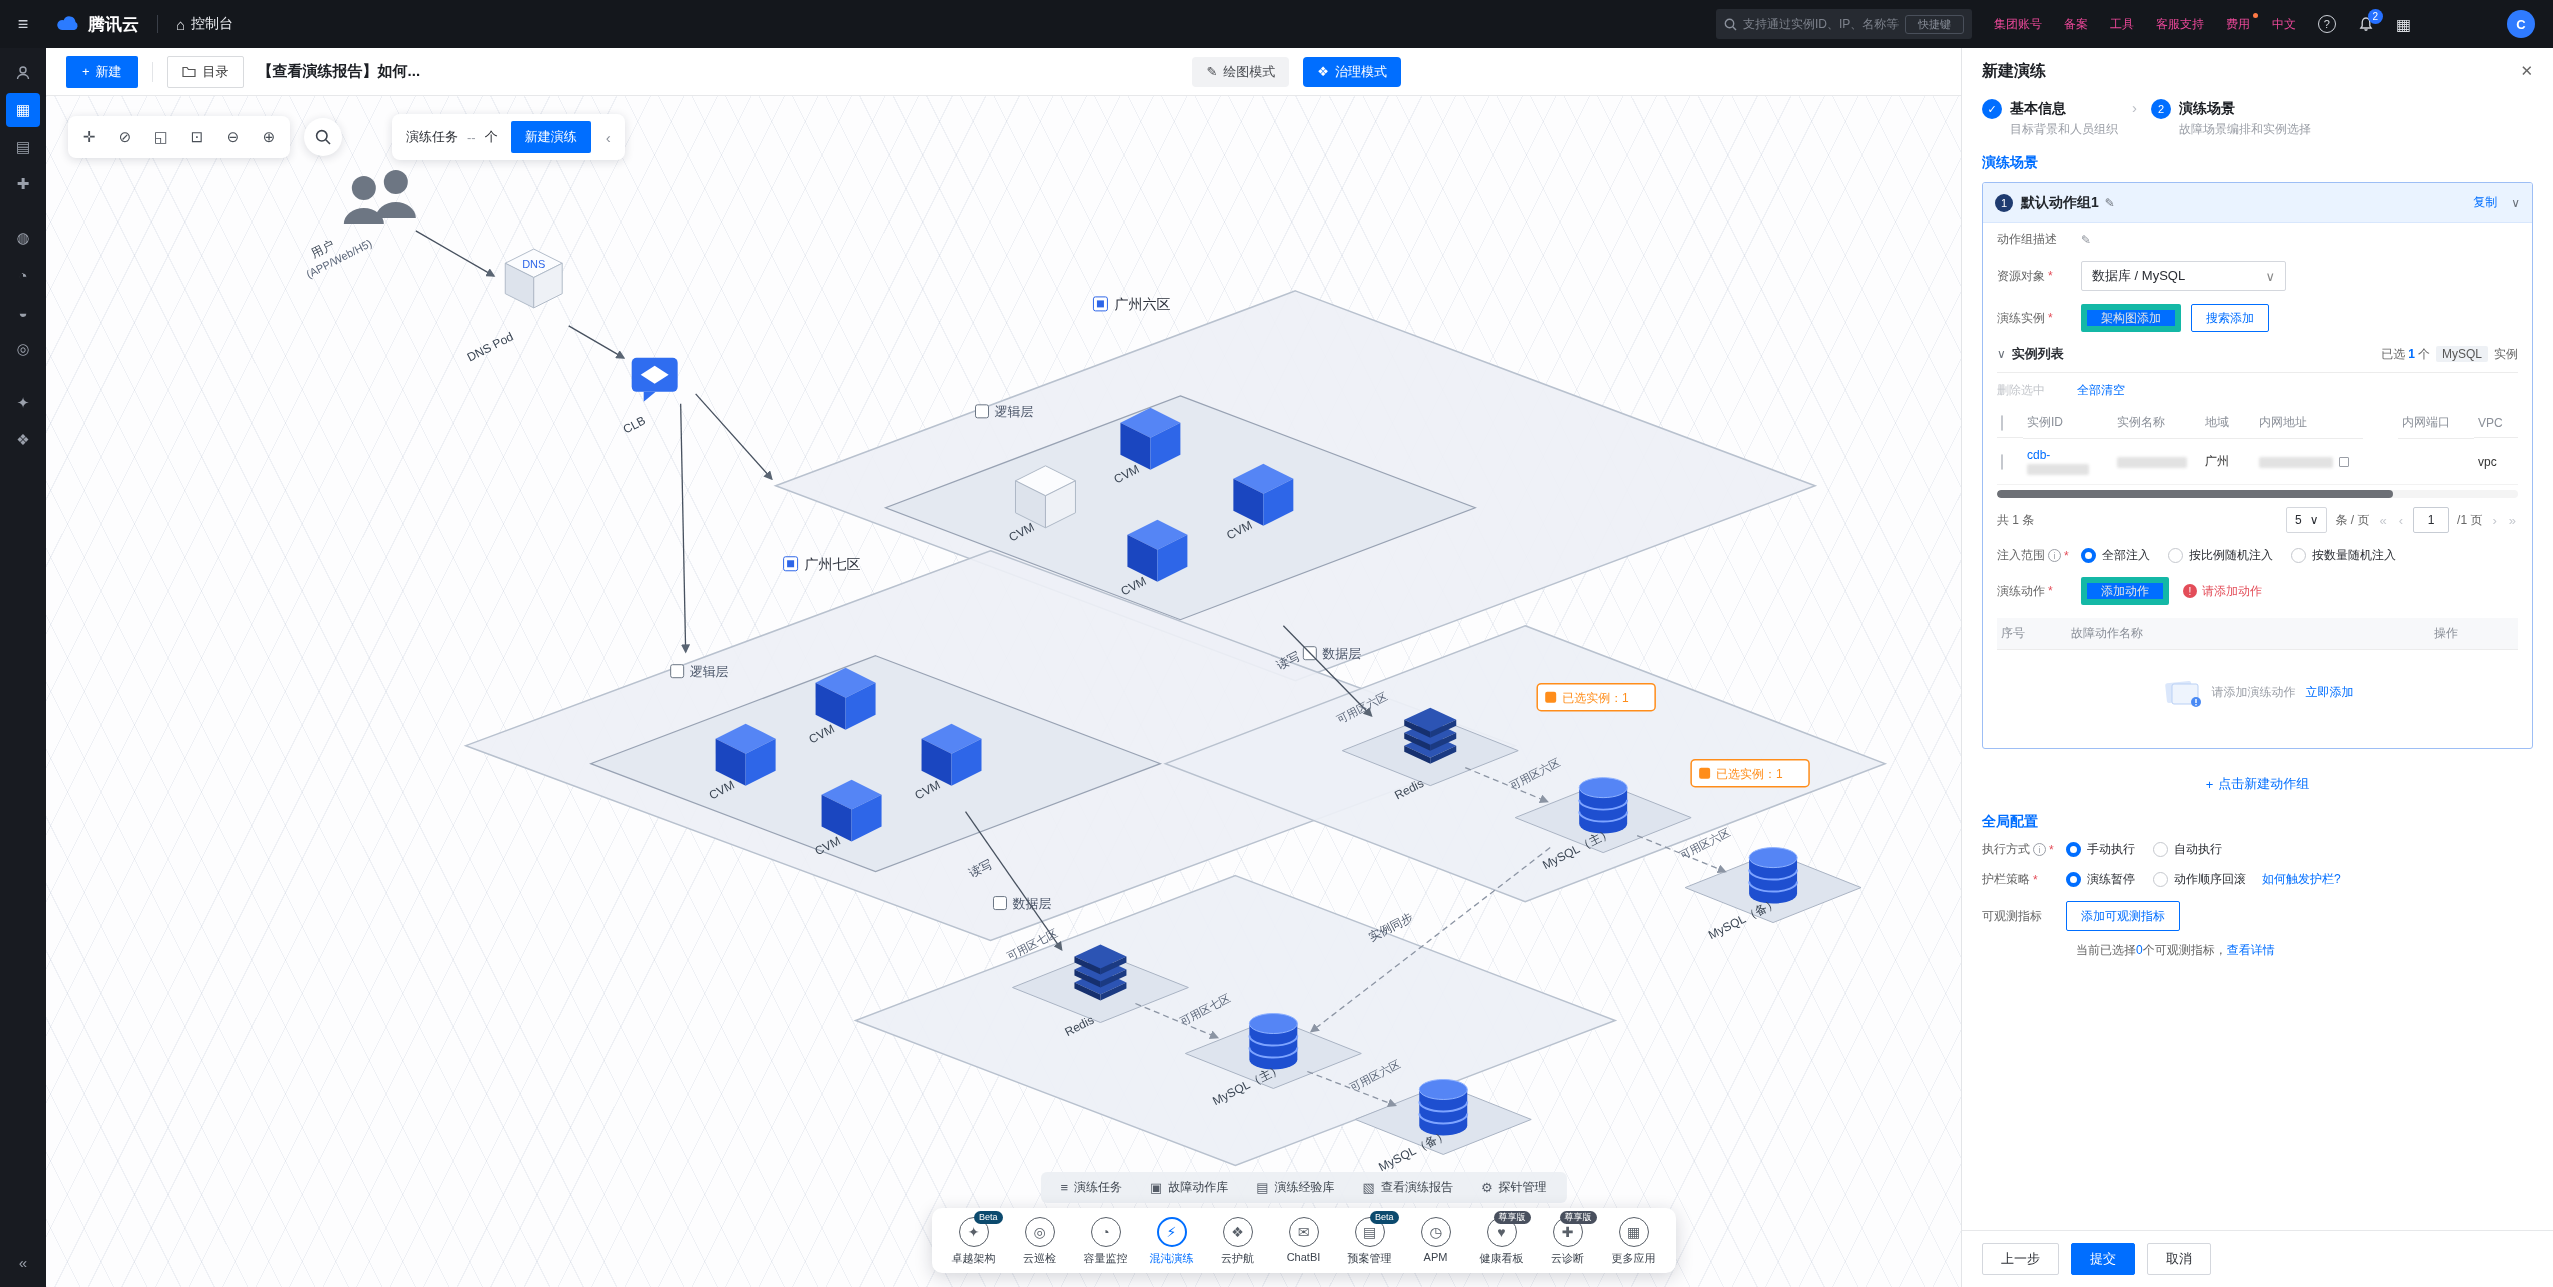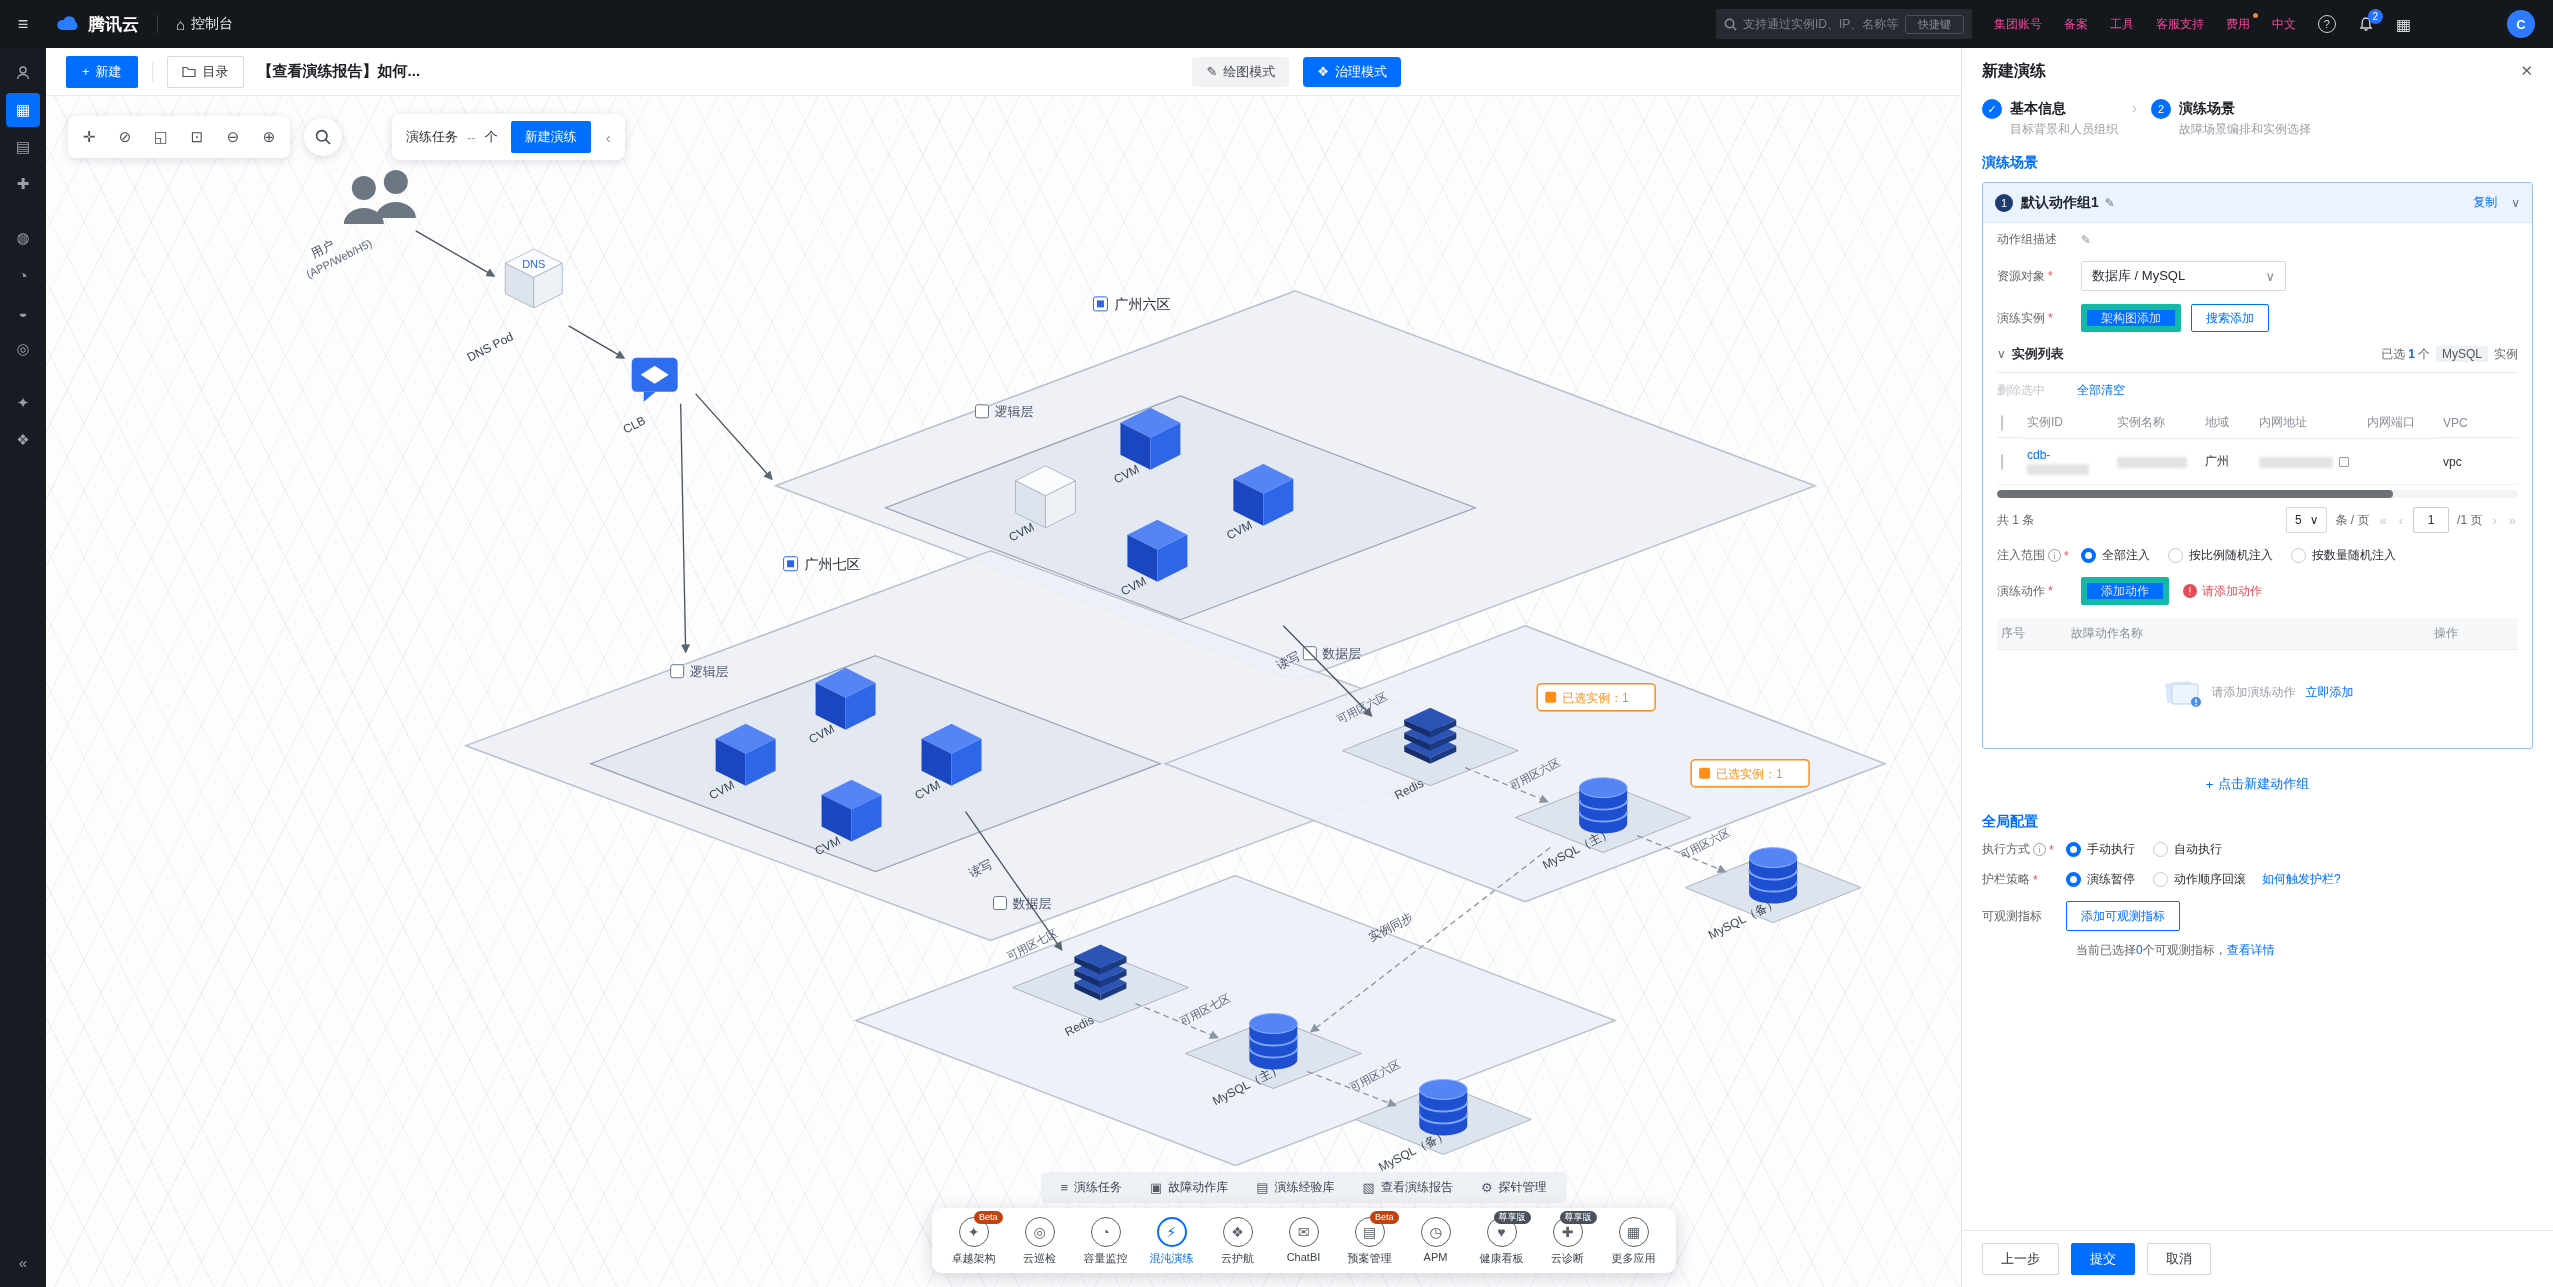--- a/index.html
+++ b/index.html
@@ -70,21 +70,21 @@
   .mini-item{display:flex;align-items:center;gap:6px;font-size:12px;color:#3c434d;cursor:pointer;white-space:nowrap;}
   .mini-ic{font-size:13px;color:#565d68;}
 
   .dock{position:absolute;bottom:14px;left:50%;transform:translateX(calc(-50% + 300px));background:#fff;border-radius:10px;box-shadow:0 4px 18px rgba(20,30,50,.18);display:flex;padding:9px 10px 7px;gap:2px;z-index:6;}
   .dock-item{width:64px;display:flex;flex-direction:column;align-items:center;gap:4px;position:relative;cursor:pointer;}
   .d-ic{width:30px;height:30px;border-radius:50%;border:1.5px solid #596069;color:#596069;display:flex;align-items:center;justify-content:center;font-size:14px;background:#fff;}
   .dock-item.active .d-ic{border:2px solid #006eff;color:#006eff;}
   .d-lb{font-size:11px;color:#3c434d;white-space:nowrap;}
   .dock-item.active .d-lb{color:#006eff;}
   .d-badge{position:absolute;top:-6px;right:3px;font-size:9px;color:#fff;border-radius:7px;padding:1px 5px;line-height:11px;}
-  .badge-beta{background:#c2410c;}
+  .badge-beta{background:#0c4a6e;}
   .badge-vip{background:#49505e;}
 
   
   .panel{width:591px;flex:none;background:#fff;display:flex;flex-direction:column;position:relative;z-index:10;}
   .panel-header{height:46px;display:flex;align-items:center;justify-content:space-between;padding:0 20px;flex:none;}
   .panel-title{font-size:16px;font-weight:700;color:#1c1f24;}
   .panel-close{font-size:15px;color:#666;cursor:pointer;}
   .panel-body{flex:1;overflow:hidden;padding:4px 20px 0;}
   .steps{display:flex;align-items:flex-start;gap:14px;margin-bottom:16px;}
   .step{display:flex;gap:8px;}
@@ -129,21 +129,21 @@
   .tbl{width:100%;font-size:12px;}
   .tr{display:flex;align-items:center;}
   .th{color:#8a8f98;padding:7px 4px;border-bottom:1px solid #ececec;}
   .td{padding:8px 4px;}
   .tr.data{border-bottom:1px solid #f2f2f2;min-height:46px;}
   .c-cb{width:26px;flex:none;}
   .c-id{width:90px;flex:none;}
   .c-name{width:88px;flex:none;}
   .c-reg{width:54px;flex:none;}
   .c-addr{width:108px;flex:none;}
-  .c-port{width:76px;flex:none;}
+  .c-port{width:76px;flex:none;margin-left:35px;}
   .c-vpc{flex:1;overflow:hidden;white-space:nowrap;}
   .cb{width:14px;height:14px;border:1px solid #c5c8ce;border-radius:2px;background:#fff;cursor:pointer;}
   .id-link{color:#006eff;cursor:pointer;}
   .redact{display:inline-block;height:11px;background:#e2e2e2;border-radius:2px;filter:blur(1.5px);vertical-align:middle;}
   .copy-ic{display:inline-block;width:10px;height:10px;border:1px solid #9a9ea6;border-radius:1px;margin-left:6px;vertical-align:middle;}
   .hscroll{height:8px;margin:5px 0 9px;background:#f4f4f4;border-radius:4px;overflow:hidden;}
   .hthumb{width:76%;height:8px;background:#6d7076;border-radius:4px;}
 
   .pager{display:flex;align-items:center;font-size:12px;color:#666;margin-bottom:14px;}
   .pager-right{margin-left:auto;display:flex;align-items:center;gap:8px;}

